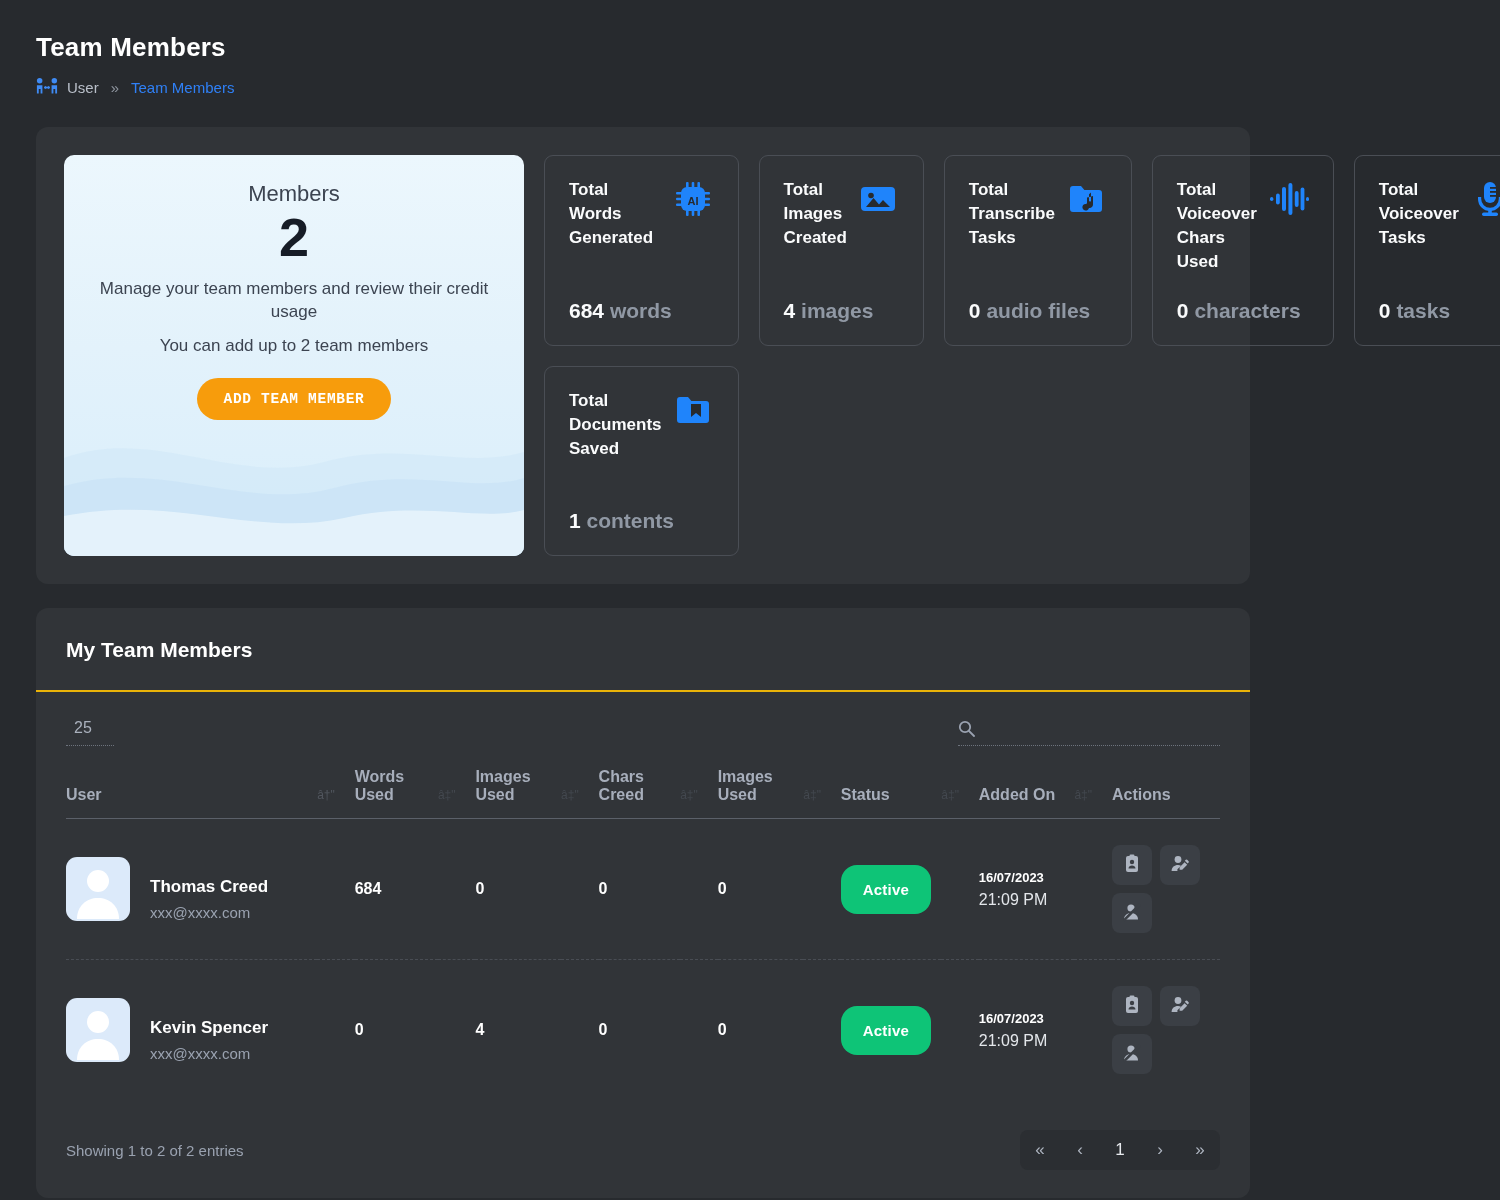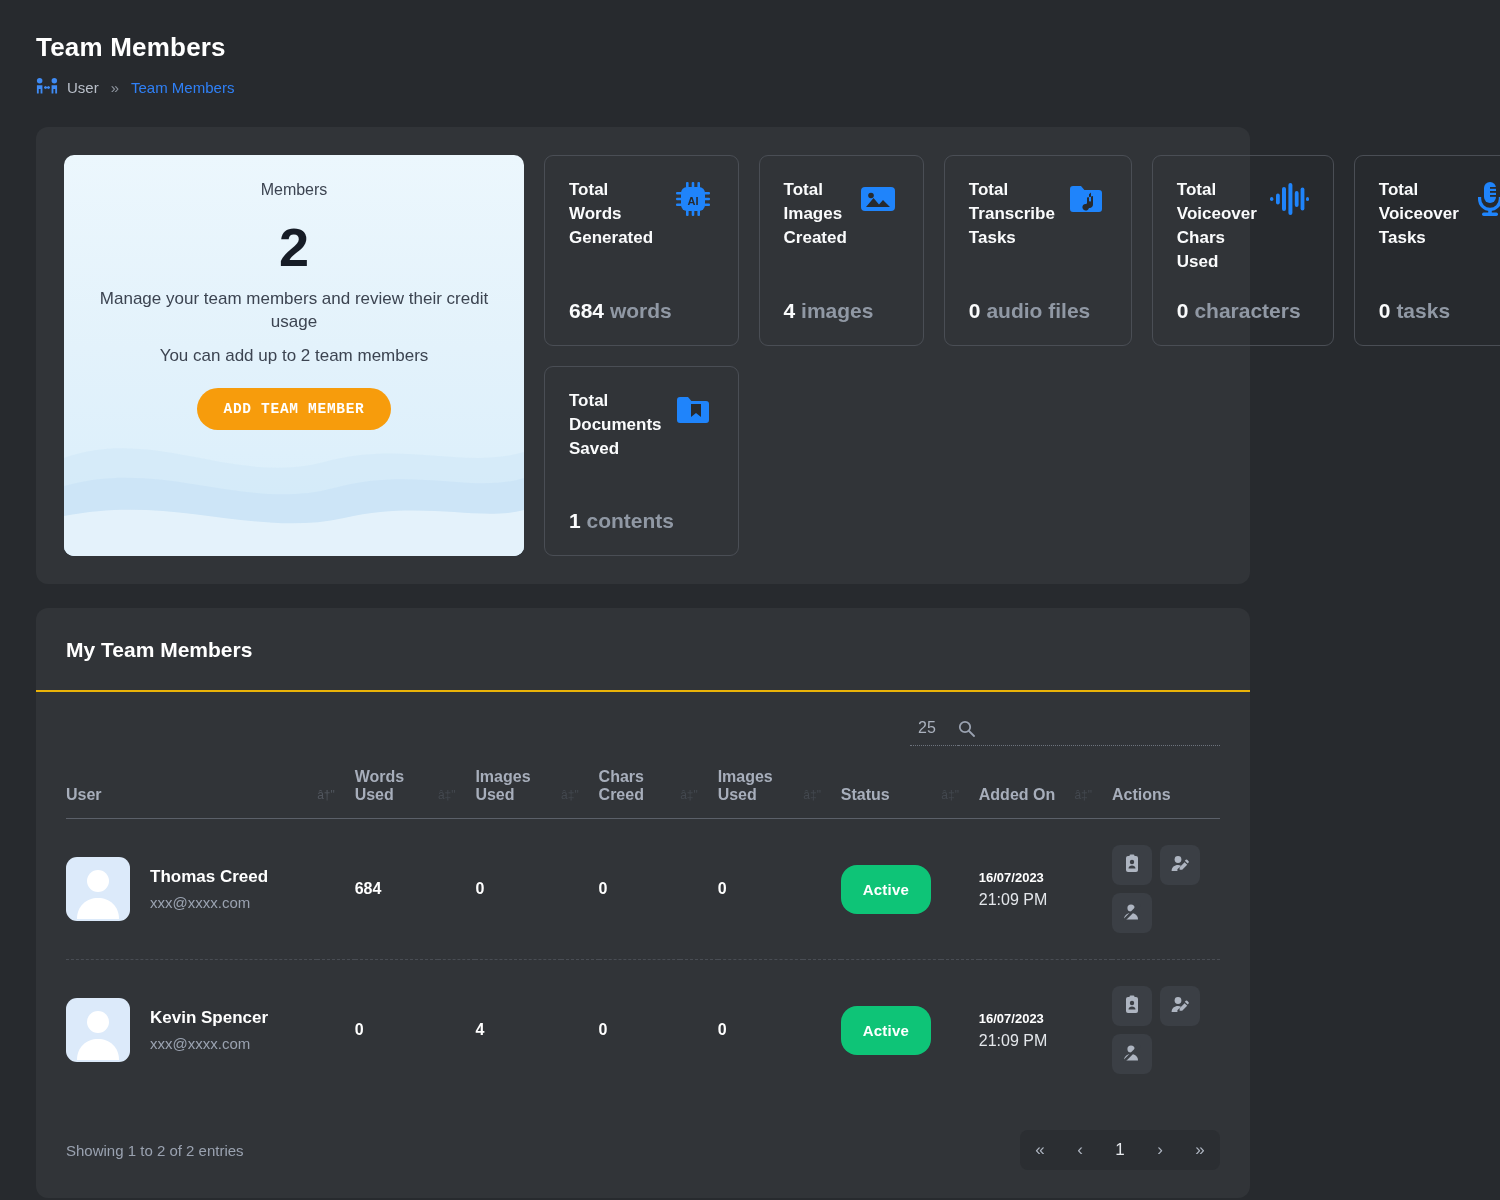--- a/index.html
+++ b/index.html
@@ -28,21 +28,21 @@
   }
   .stats-panel { padding: 28px; display: flex; gap: 20px; }
 
   .members-card {
     width: 460px; border-radius: 10px; position: relative; overflow: hidden;
     background: linear-gradient(180deg,#ecf7fd 0%,#e3f2fb 48%,#d9eefb 100%);
     padding: 26px 24px 24px; text-align: center; flex: none;
   }
   .wave { position: absolute; left: 0; right: 0; bottom: 0; width: 100%; height: 190px; }
   .members-card > *:not(.wave) { position: relative; z-index: 2; }
-  .mc-label { font-size: 16px; color: #3c4451; margin-bottom: 20px; }
+  .mc-label { font-size: 22px; color: #3c4451; margin-bottom: 2px; }
   .mc-count { font-size: 54px; font-weight: bold; color: #161c26; line-height: 1.05; margin-bottom: 12px; }
   .mc-desc { font-size: 17px; color: #3c4451; line-height: 1.35; margin-bottom: 12px; }
   .mc-limit { font-size: 17px; color: #3c4451; margin-bottom: 22px; }
   .mc-btn {
     display: inline-block; background: #f79c0c; color: #fff; border: none;
     border-radius: 22px; padding: 13px 26px; font-size: 14.5px;
     font-weight: bold; letter-spacing: .7px; cursor: pointer;
     font-family: Liberation Mono, monospace;
   }
 
@@ -61,21 +61,21 @@
   .sc-unit { color: #9098a4; }
 
   
   .table-panel { margin-top: 24px; padding: 0 0 28px; }
   .tp-title {
     font-size: 21px; font-weight: bold; color: #fff;
     padding: 30px 30px 28px; border-bottom: 2px solid #eab308;
   }
   .tp-body { padding: 26px 30px 0; }
 
-  .table-controls { display: flex; justify-content: flex-end; align-items: flex-end; }
+  .table-controls { display: flex; justify-content: space-between; align-items: flex-end; }
   .len-input {
     width: 48px; background: transparent; border: none;
     border-bottom: 1px dotted #6d737d; color: #aab1bd;
     font-size: 16px; padding: 0 0 8px 8px; outline: none;
     font-family: "Liberation Sans", sans-serif;
   }
   .search-wrap { display: flex; align-items: center; gap: 10px; width: 262px;
     border-bottom: 1px dotted #6d737d; padding-bottom: 6px; }
   .search-icon { width: 17px; height: 17px; flex: none; }
   .search-input {
@@ -96,21 +96,21 @@
   }
   th.sorter.dim { color: #43484f; }
   th.col-user { width: 300px; }
   th.col-words, th.col-images, th.col-chars, th.col-minutes { width: 108px; }
   th.col-status { width: 108px; }
   th.col-added { width: 118px; }
 
   tbody td { padding: 26px 0; vertical-align: middle; border-bottom: 1px dashed #494d54; }
   tbody tr:last-child td { border-bottom: none; }
 
-  .user-cell { display: flex; align-items: center; gap: 20px; }
+  .user-cell { display: flex; align-items: flex-end; gap: 20px; }
   .avatar { width: 64px; height: 64px; border-radius: 11px; background: #dceafa; flex: none; }
   .u-name { font-size: 17px; font-weight: bold; color: #fff; margin-bottom: 7px; }
   .u-mail { font-size: 15px; color: #9aa2b0; }
   .num { font-size: 16px; font-weight: bold; color: #fff; }
   .badge {
     display: inline-block; background: #0ec477; color: #fff;
     font-size: 15px; font-weight: bold; border-radius: 16px;
     padding: 16px 22px; letter-spacing: .2px;
   }
   .added-date { font-size: 13px; font-weight: bold; color: #fff; margin-bottom: 6px; }

